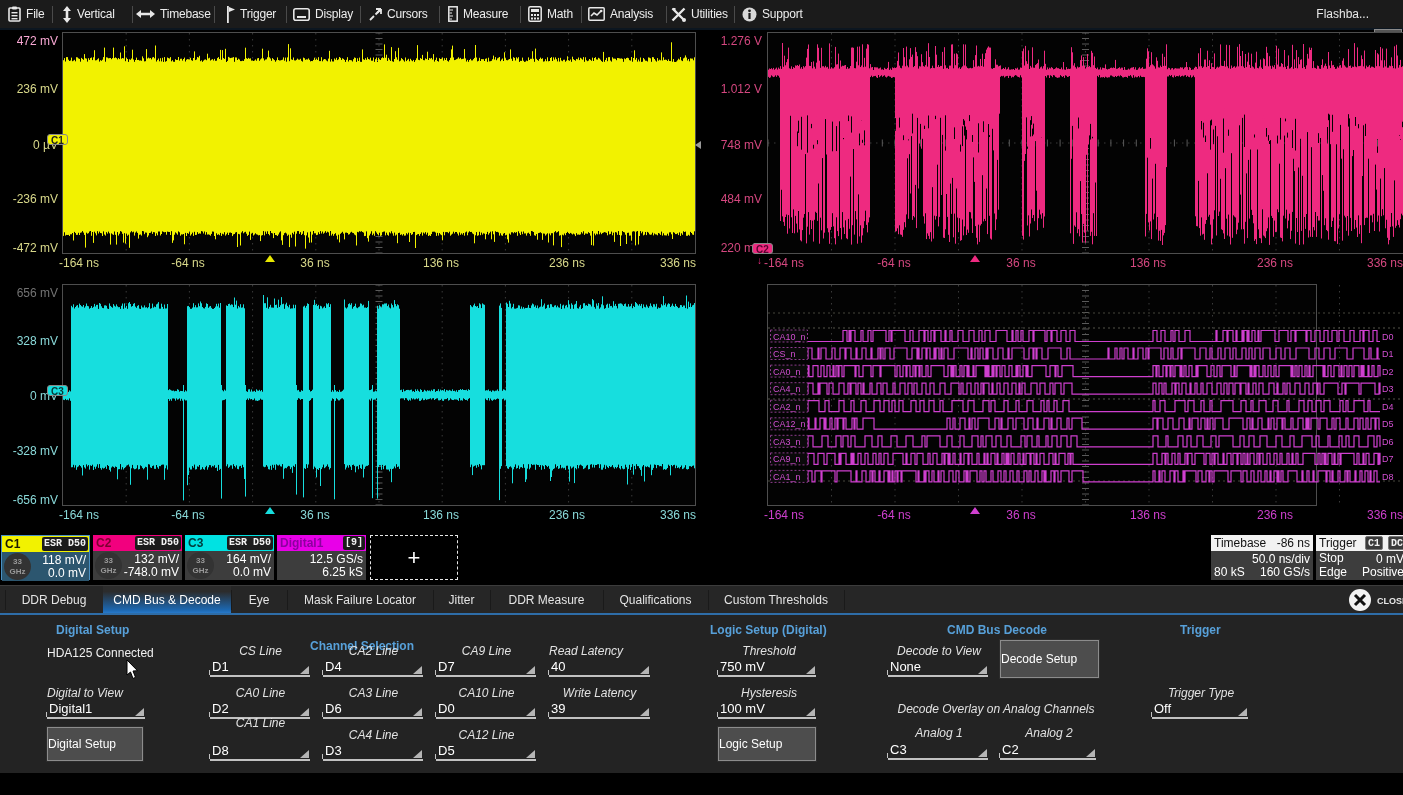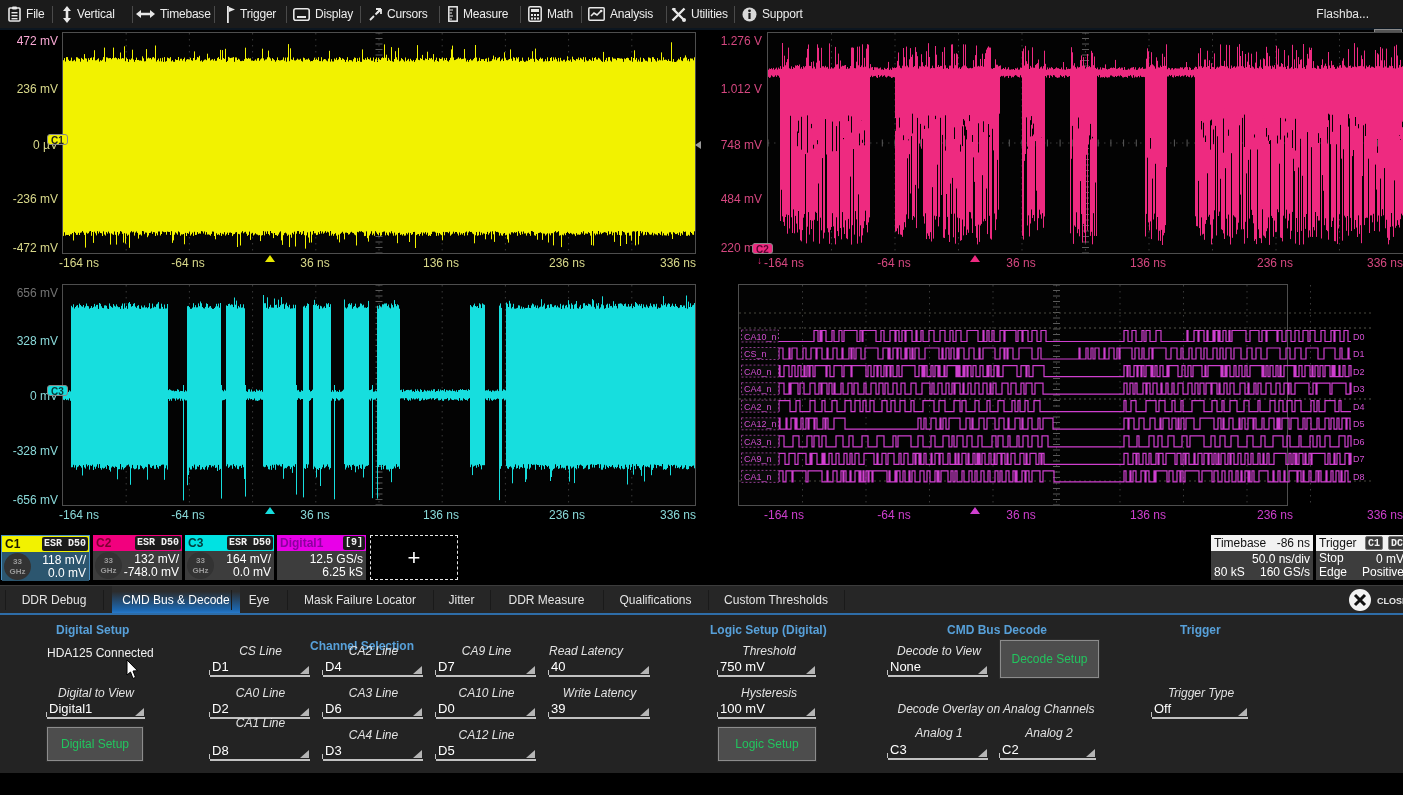--- a/index.html
+++ b/index.html
@@ -39,34 +39,34 @@
 .gcirc { position:absolute; left:2px; top:1px; width:27px; height:27px; border-radius:50%;
   background:#333; color:#999; font-size:8px; font-weight:bold; text-align:center; line-height:10px; padding-top:4px; }
 
 
 #tabbar { position:absolute; left:0; top:585px; width:1403px; height:28px;
   background:#262626; border-top:1px solid #3c3c3c; }
 #tabblue { position:absolute; left:0; top:613px; width:1403px; height:3px; background:#2e6da8; }
 .tab { position:absolute; top:0; height:28px; line-height:28px; color:#e4e4e4;
   font-size:12px; text-align:center; }
 .tsep { position:absolute; top:4px; width:1px; height:20px; background:#1a1a1a; }
-#tabactive { background:linear-gradient(#2c2c2c 20%, #1c67b0 85%, #2a7fd4 100%); color:#fff;margin-left:9px; }
+#tabactive { background:linear-gradient(#2c2c2c 20%, #1c67b0 85%, #2a7fd4 100%); color:#fff; }
 #closew { position:absolute; right:0px; top:0px; width:70px; height:28px; }
 
 
 #panel { position:absolute; left:0; top:615px; width:1403px; height:158px; background:#232323; }
 .phead { position:absolute; color:#57a0d9; font-weight:bold; font-size:12px; }
 .plab  { position:absolute; color:#e2e2e2; font-style:italic; font-size:12px; white-space:nowrap; }
 .pfield { position:absolute; height:18px; color:#fff; font-size:13px;
   border-bottom:2px solid #c2c2c2; line-height:15px; padding-left:2px; }
 .pfield:after { content:""; position:absolute; right:1px; bottom:1px; width:0; height:0;
   border-bottom:8px solid #b5b5b5; border-left:9px solid transparent; }
 .pfield:before { content:""; position:absolute; left:-1px; bottom:0px; width:1px; height:5px; background:#c2c2c2; }
 .pbtn { position:absolute; background:#4d4d4d; border:1px solid #8c8c8c;
-  outline:1px solid #2c2c2c; color:#22c55e; font-size:12px; text-align:center; }
+  outline:1px solid #2c2c2c; color:#ffffff; font-size:12px; text-align:left; }
 
 
 #botbar { position:absolute; left:0; top:773px; width:1403px; height:22px;
   background:#1e1e1e; border-top:1px solid #3a3a3a; border-bottom:3px solid #6c6c6c; }
 #brand { position:absolute; left:4px; top:4px; font-size:12px; color:#fff; }
 #clock { position:absolute; right:3px; top:4px; font-size:12px; color:#fff; }
 #hthumb { position:absolute; left:630px; top:8px; width:148px; height:5px; background:#c9c9c9; }
 </style>
 </head>
 <body>
@@ -256,21 +256,21 @@
     <div class="axlab ylab" style="left:3px;top:444px;color:#8adada">-328 mV</div>
     <div class="axlab ylab" style="left:3px;top:493px;color:#8adada">-656 mV</div>
     <div class="axlab" style="left:49px;top:508px;width:60px;text-align:center;color:#8adada">-164 ns</div>
     <div class="axlab" style="left:158px;top:508px;width:60px;text-align:center;color:#8adada">-64 ns</div>
     <div class="axlab" style="left:285px;top:508px;width:60px;text-align:center;color:#8adada">36 ns</div>
     <div class="axlab" style="left:411px;top:508px;width:60px;text-align:center;color:#8adada">136 ns</div>
     <div class="axlab" style="left:537px;top:508px;width:60px;text-align:center;color:#8adada">236 ns</div>
     <div class="axlab" style="left:648px;top:508px;width:60px;text-align:center;color:#8adada">336 ns</div>
     <div class="badge" style="left:47px;top:385px;background:#17dede;color:#073a3a;border:1px solid #888">C3</div>
     <div class="tri-up" style="left:265px;top:507px;border-bottom:7px solid #17dede"></div>
-    <div class="grid" style="left:738px;top:284px;width:550px;height:222px"><svg width="635" height="220" viewBox="0 0 635 220">
+    <div class="grid" style="left:767px;top:284px;width:550px;height:222px"><svg width="635" height="220" viewBox="0 0 635 220">
         <line x1="63.5" y1="0" x2="63.5" y2="220" stroke="#3a3a3a" stroke-width="1" stroke-dasharray="1.5 4.5"></line>
         <line x1="127.0" y1="0" x2="127.0" y2="220" stroke="#3a3a3a" stroke-width="1" stroke-dasharray="1.5 4.5"></line>
         <line x1="190.5" y1="0" x2="190.5" y2="220" stroke="#3a3a3a" stroke-width="1" stroke-dasharray="1.5 4.5"></line>
         <line x1="254.0" y1="0" x2="254.0" y2="220" stroke="#3a3a3a" stroke-width="1" stroke-dasharray="1.5 4.5"></line>
         <line x1="317.5" y1="0" x2="317.5" y2="220" stroke="#3a3a3a" stroke-width="1" stroke-dasharray="1.5 4.5"></line>
         <line x1="381.0" y1="0" x2="381.0" y2="220" stroke="#3a3a3a" stroke-width="1" stroke-dasharray="1.5 4.5"></line>
         <line x1="444.5" y1="0" x2="444.5" y2="220" stroke="#3a3a3a" stroke-width="1" stroke-dasharray="1.5 4.5"></line>
         <line x1="508.0" y1="0" x2="508.0" y2="220" stroke="#3a3a3a" stroke-width="1" stroke-dasharray="1.5 4.5"></line>
         <line x1="571.5" y1="0" x2="571.5" y2="220" stroke="#3a3a3a" stroke-width="1" stroke-dasharray="1.5 4.5"></line>
         <path d="M314.0 0.0 h7 M314.0 5.5 h7 M314.0 11.0 h7 M314.0 16.5 h7 M314.0 22.0 h7 M314.0 27.5 h7 M314.0 33.0 h7 M314.0 38.5 h7 M314.0 44.0 h7 M314.0 49.5 h7 M314.0 55.0 h7 M314.0 60.5 h7 M314.0 66.0 h7 M314.0 71.5 h7 M314.0 77.0 h7 M314.0 82.5 h7 M314.0 88.0 h7 M314.0 93.5 h7 M314.0 99.0 h7 M314.0 104.5 h7 M314.0 110.0 h7 M314.0 115.5 h7 M314.0 121.0 h7 M314.0 126.5 h7 M314.0 132.0 h7 M314.0 137.5 h7 M314.0 143.0 h7 M314.0 148.5 h7 M314.0 154.0 h7 M314.0 159.5 h7 M314.0 165.0 h7 M314.0 170.5 h7 M314.0 176.0 h7 M314.0 181.5 h7 M314.0 187.0 h7 M314.0 192.5 h7 M314.0 198.0 h7 M314.0 203.5 h7 M314.0 209.0 h7 M314.0 214.5 h7 M314.0 220.0 h7" stroke="#5a5a5a" stroke-width="1"></path>
@@ -368,21 +368,21 @@
       <svg id="closew" width="70" height="28" viewBox="0 0 70 28">
         <circle cx="27" cy="14" r="11" fill="#f2f2f2"></circle>
         <path d="M22 9 L32 19 M32 9 L22 19" stroke="#111" stroke-width="3"></path>
         <text x="44" y="18" fill="#e8e8e8" font-size="9" font-weight="bold">CLOSE</text>
       </svg>
     </div>
     <div id="tabblue"></div>
   <div id="panel">
       <div class="phead" style="left:56px;top:8px">Digital Setup</div>
       <div style="position:absolute;left:47px;top:31px;width:150px;color:#f0f0f0;font-size:12px">HDA125 Connected</div>
-      <div class="plab" style="left:47px;top:71px;width:98px;text-align:center">Digital to View</div>
+      <div class="plab" style="left:47px;top:71px;width:98px;text-align:left">Digital to View</div>
       <div class="pfield" style="left:47px;top:86px;width:98px">Digital1</div>
       <div class="pbtn" style="left:47px;top:112px;width:96px;height:34px;line-height:32px">Digital Setup</div>
       <div class="phead" style="left:310px;top:24px">Channel Selection</div>
       <div class="plab" style="left:210px;top:29px;width:101px;text-align:center">CS Line</div>
       <div class="pfield" style="left:210px;top:44px;width:100px">D1</div>
       <div class="plab" style="left:323px;top:29px;width:101px;text-align:center">CA2 Line</div>
       <div class="pfield" style="left:323px;top:44px;width:100px">D4</div>
       <div class="plab" style="left:436px;top:29px;width:101px;text-align:center">CA9 Line</div>
       <div class="pfield" style="left:436px;top:44px;width:100px">D7</div>
       <div class="plab" style="left:549px;top:29px;width:101px;text-align:left">Read Latency</div>

